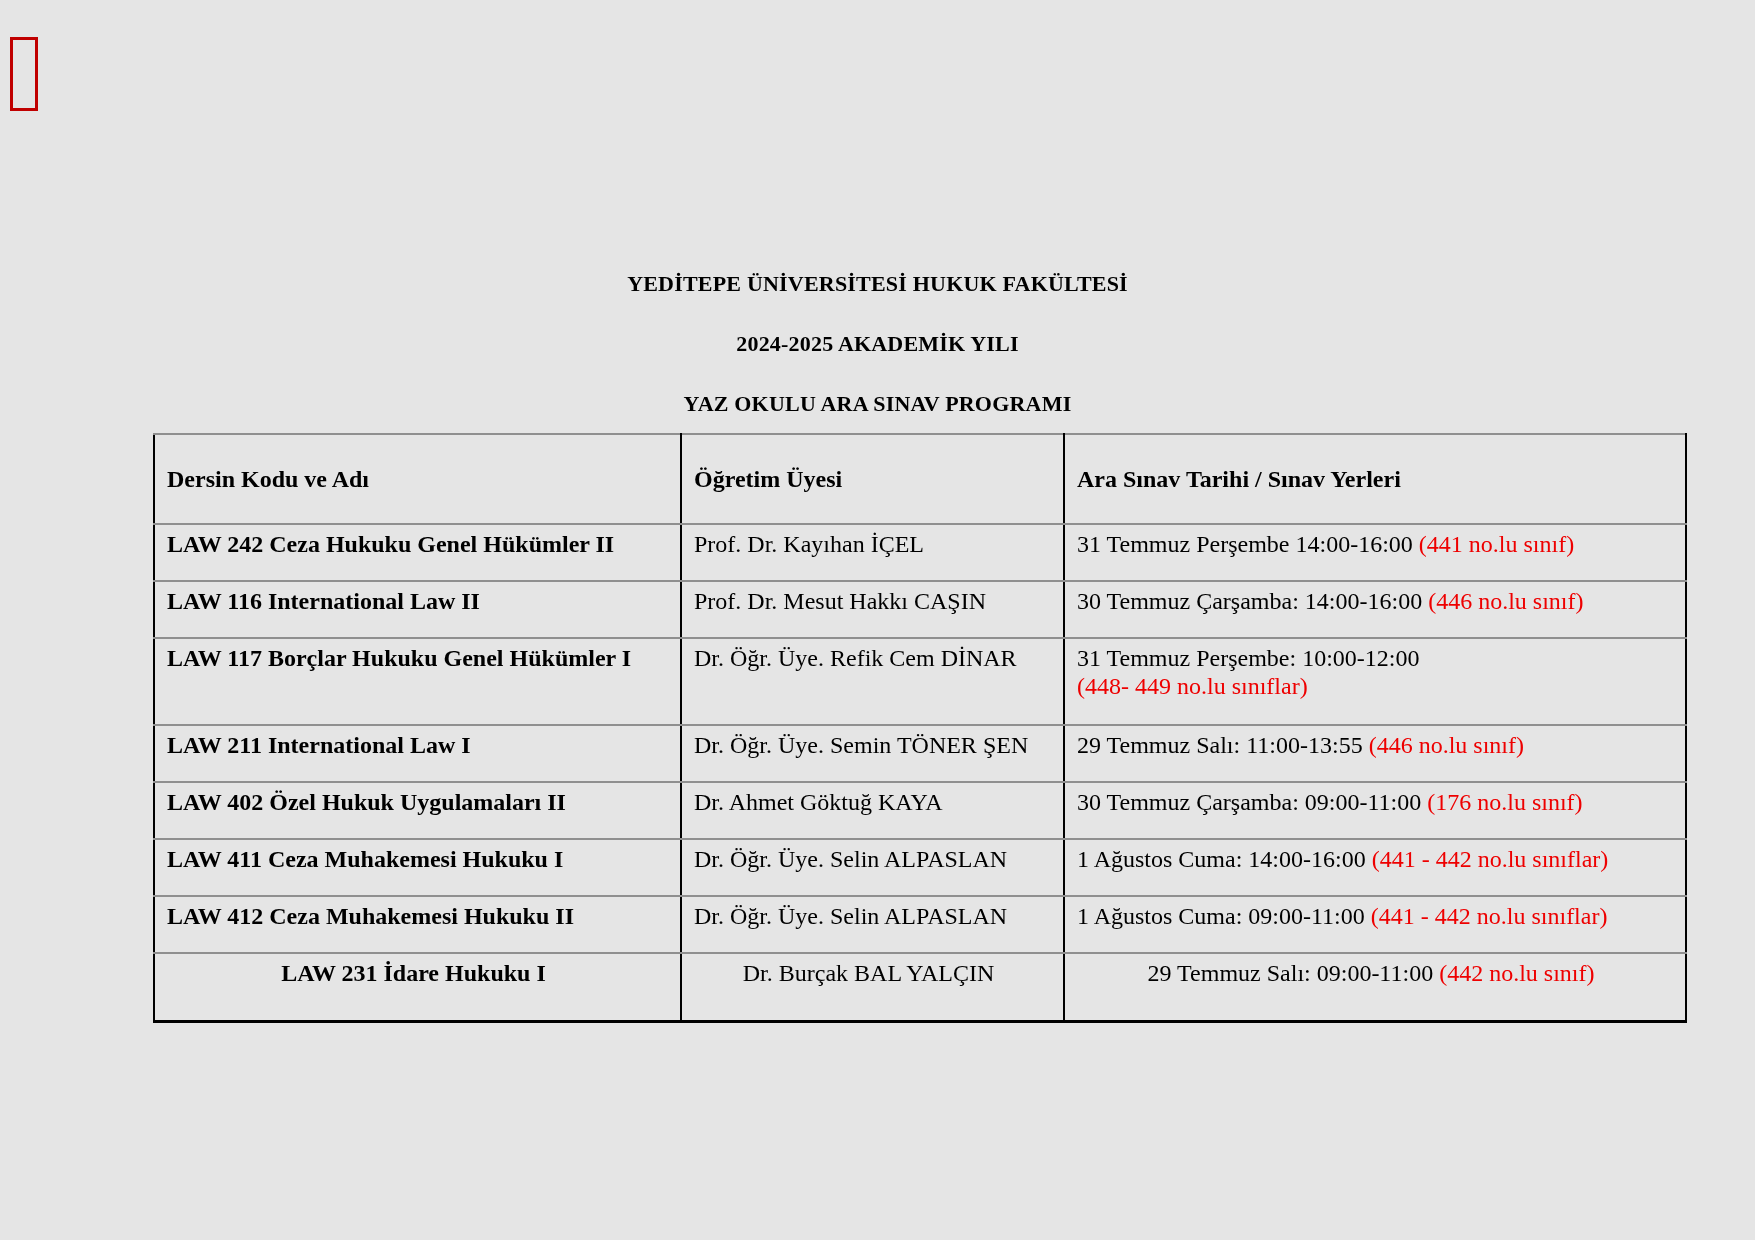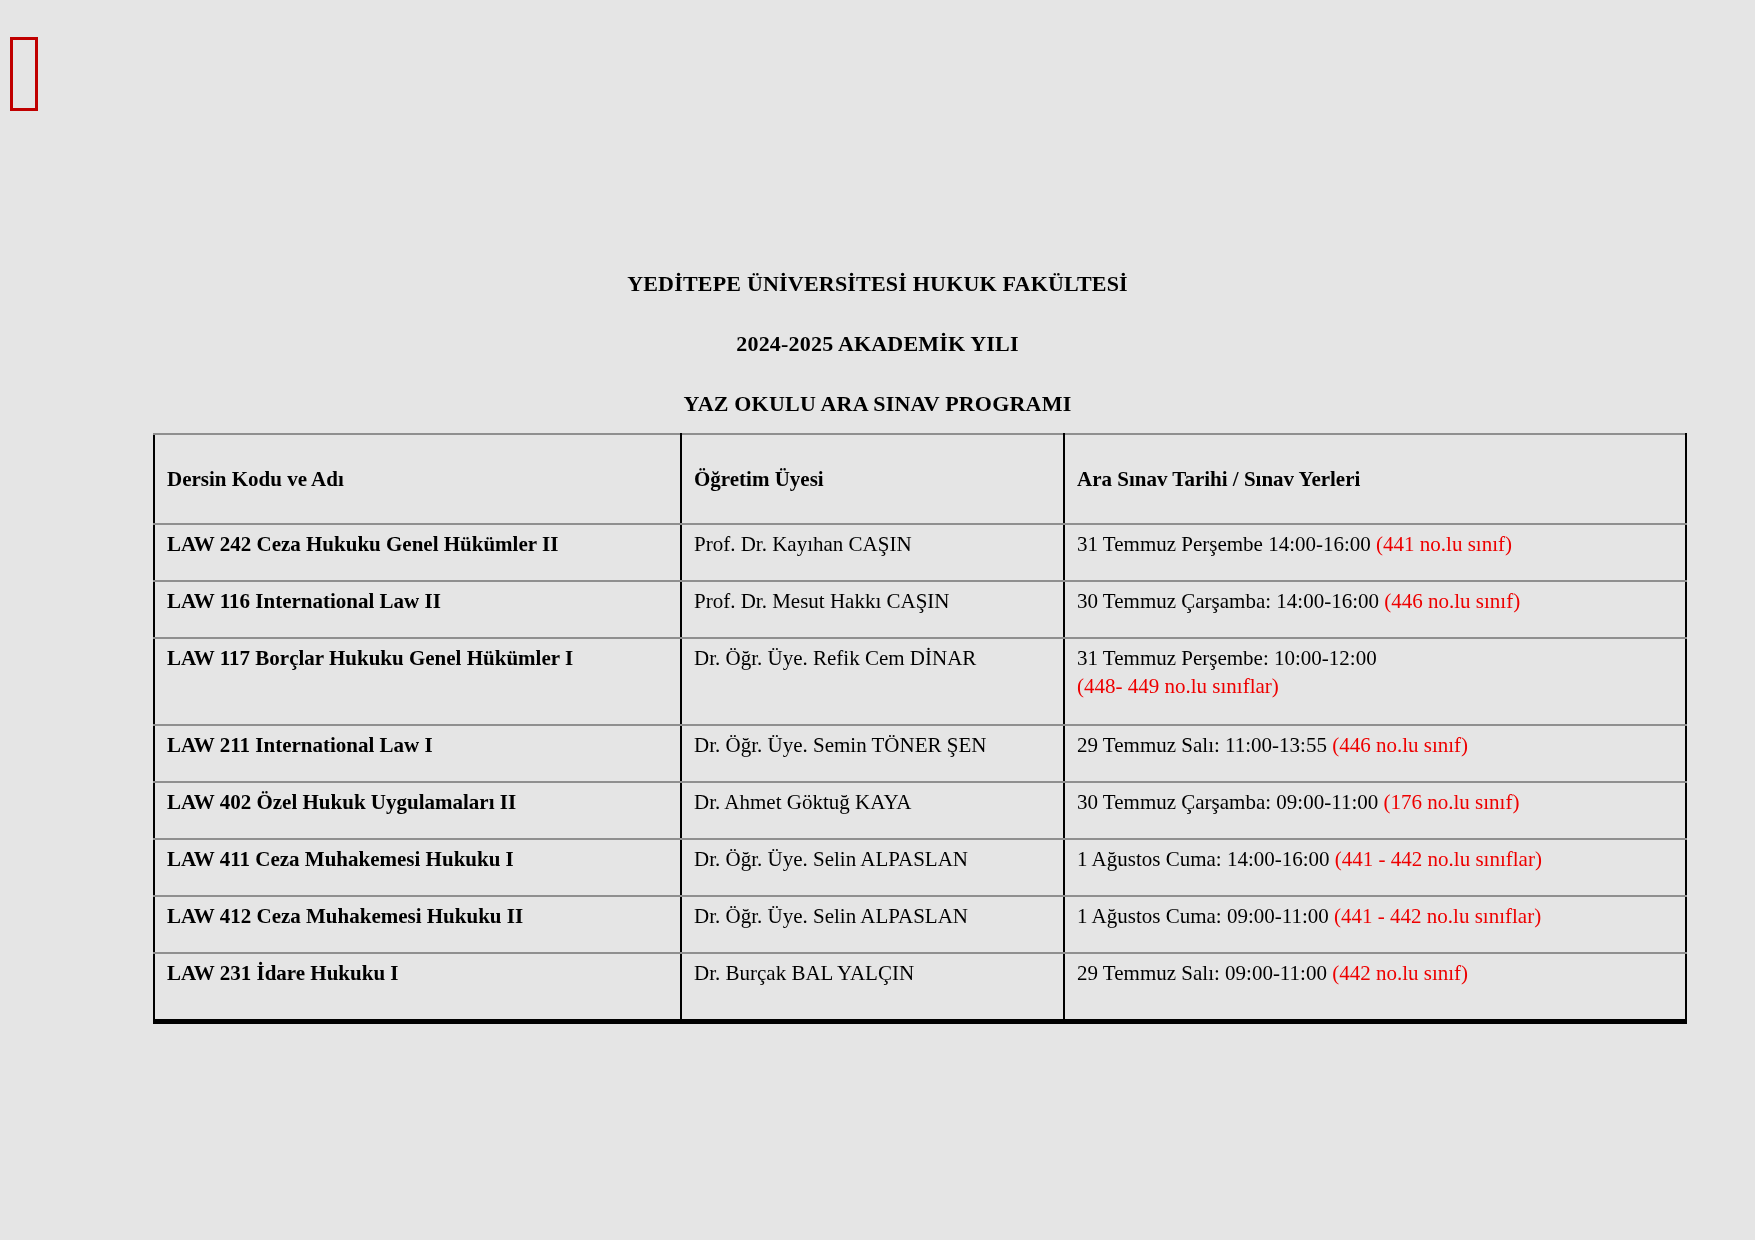--- a/index.html
+++ b/index.html
@@ -47,40 +47,40 @@
     border-collapse: collapse;
     table-layout: fixed;
     border: 2px solid #000000;
   }
   table.schedule th,
   table.schedule td {
     border-left: 2px solid #000000;
     border-right: 2px solid #000000;
     border-top: 2px solid #8f8f8f;
     border-bottom: 2px solid #8f8f8f;
-    font-size: 21px;
+    font-size: 24px;
     text-align: left;
     overflow: hidden;
   }
   table.schedule thead tr { height: 90px; }
   table.schedule th {
     vertical-align: middle;
     font-weight: bold;
     padding: 0 12px;
   }
   table.schedule tbody tr { height: 57px; }
   table.schedule tbody tr:nth-child(3) { height: 87px; }
   table.schedule tbody tr:nth-child(8) { height: 68px; }
   table.schedule td {
     vertical-align: top;
     padding: 5px 20px 0 12px;
     line-height: 28px;
   }
   table.schedule td.course { font-weight: bold; }
-  table.schedule tbody tr:last-child td { border-bottom: 5px solid #000000; }
+  table.schedule tbody tr:last-child td { border-bottom: 3px solid #000000; text-align: center; }
   .red { color: #ee0000; }
 </style>
 </head>
 <body>
 
 <div class="page">
 
   <div class="red-marker"></div>
 
   <div class="title-block">
@@ -98,21 +98,21 @@
     <thead>
       <tr>
         <th>Dersin Kodu ve Adı</th>
         <th>Öğretim Üyesi</th>
         <th>Ara Sınav Tarihi / Sınav Yerleri</th>
       </tr>
     </thead>
     <tbody>
         <tr>
           <td class="course">LAW 242 Ceza Hukuku Genel Hükümler II</td>
-          <td>Prof. Dr. Kayıhan CAŞIN</td>
+          <td>Prof. Dr. Kayıhan İÇEL</td>
           <td><span>31 Temmuz Perşembe 14:00-16:00</span> <span class="red">(441 no.lu sınıf)</span></td>
         </tr>
         <tr>
           <td class="course">LAW 116 International Law II</td>
           <td>Prof. Dr. Mesut Hakkı CAŞIN</td>
           <td><span>30 Temmuz Çarşamba: 14:00-16:00</span> <span class="red">(446 no.lu sınıf)</span></td>
         </tr>
         <tr>
           <td class="course">LAW 117 Borçlar Hukuku Genel Hükümler I</td>
           <td>Dr. Öğr. Üye. Refik Cem DİNAR</td>

